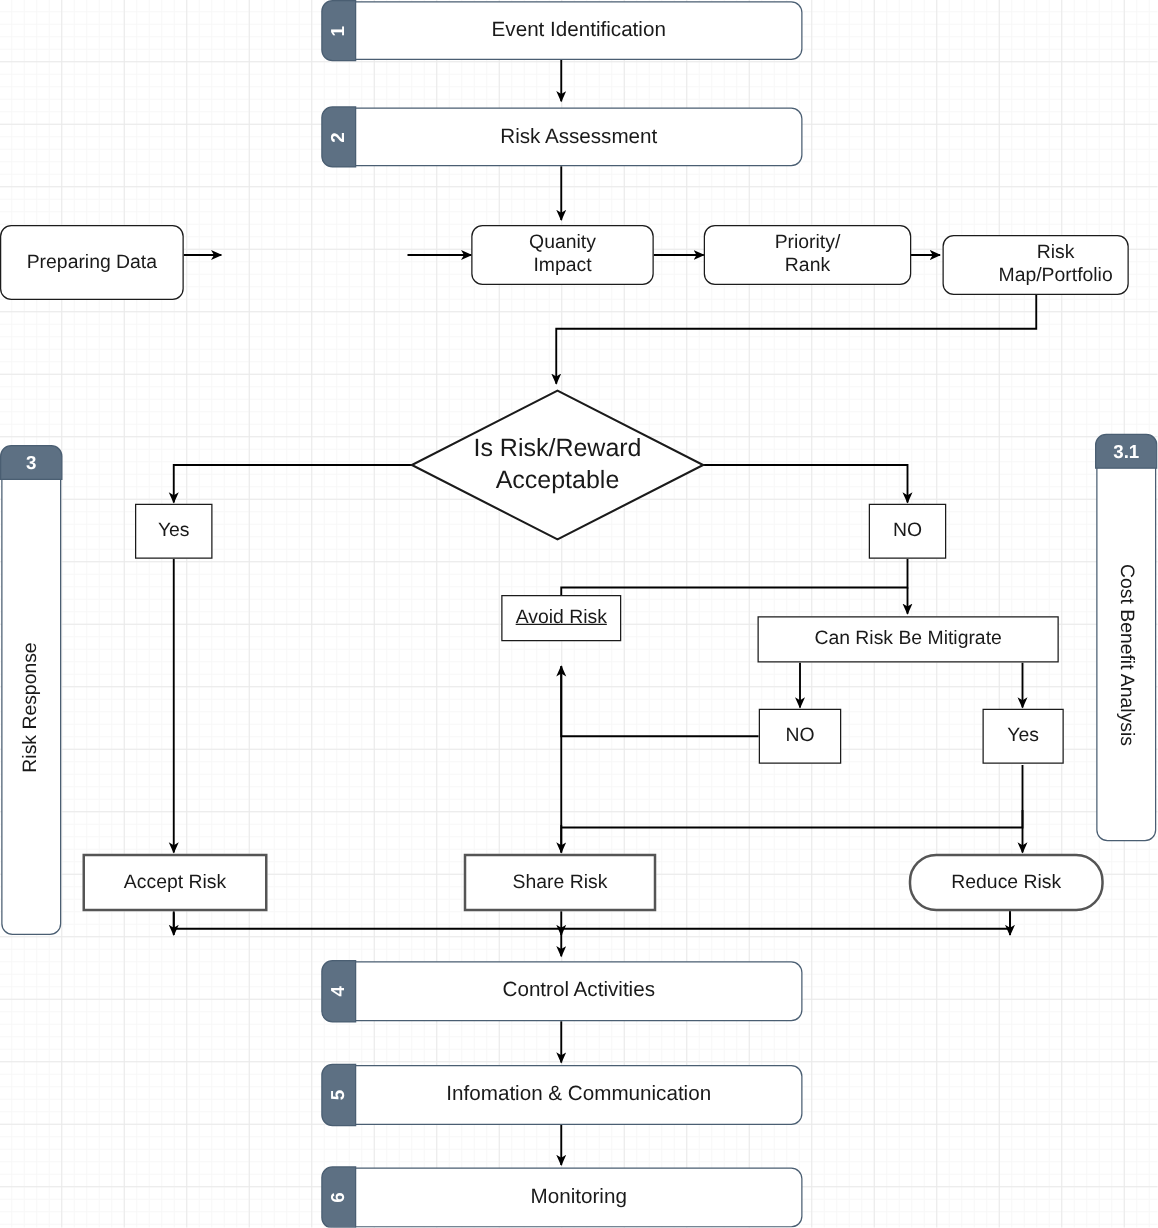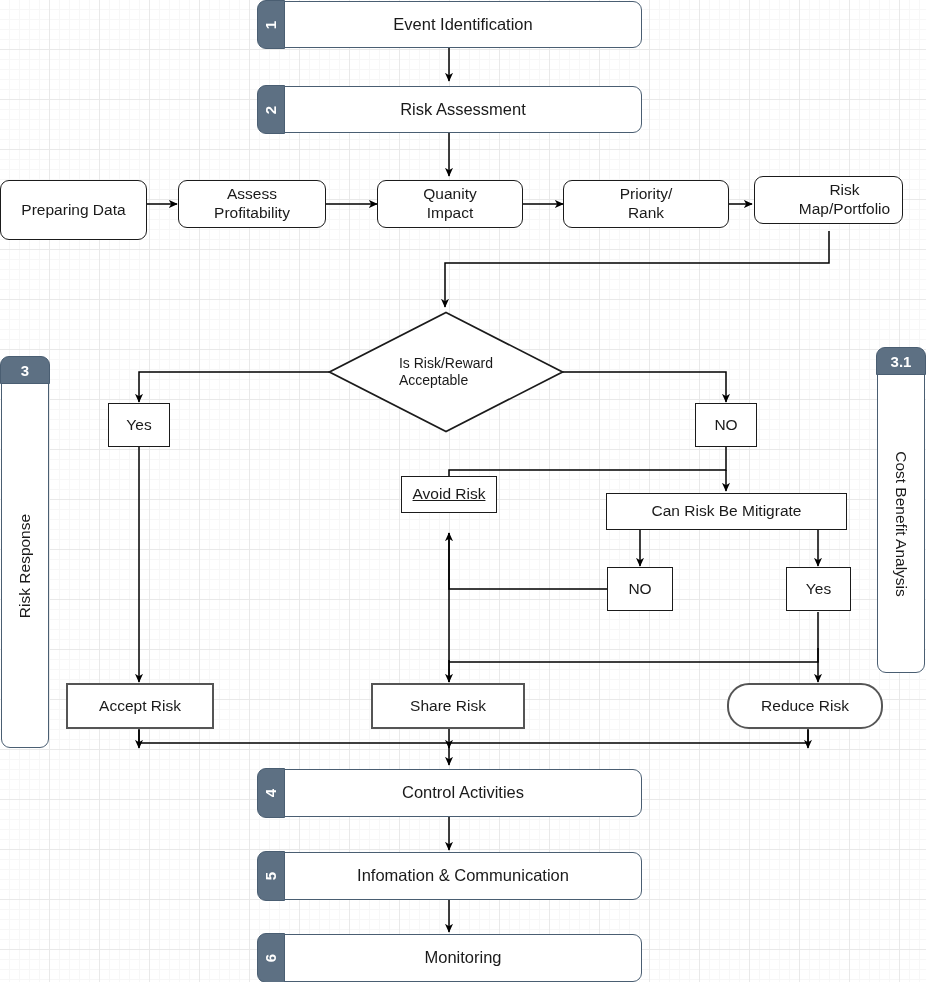--- a/index.html
+++ b/index.html
@@ -90,22 +90,22 @@
   .rect-thick{
     border:2.2px solid #555555;
     font-size:15.5px;
   }
   
   .diamond{
     position:absolute;
     display:flex;
     align-items:center;
     justify-content:center;
-    text-align:left;
-    font-size:14px;
+    text-align:center;
+    font-size:20px;
     color:#1a1a1a;
     white-space:pre-line;
     z-index:2;
   }
   .diamond .dshape{
     position:absolute;
     left:0; top:0; right:0; bottom:0;
   }
   .diamond .dlabel{
     position:relative;
@@ -259,36 +259,32 @@
     <div class="tab">
       <span>6</span>
     </div>
     <div class="ptext">Monitoring</div>
   </div>
 
   <div class="node proc" style="left:0px; top:180px; width:147px; height:60px;">
     <span>Preparing Data</span>
   </div>
 
-  <div class="node proc" style="left:178px; top:180px; width:148px; height:48px;">
-    <span>Assess
-Profitability</span>
-  </div>
 
   <div class="node proc" style="left:377px; top:180px; width:146px; height:48px;">
     <span>Quanity
 Impact</span>
   </div>
 
   <div class="node proc" style="left:563px; top:180px; width:166px; height:48px;">
     <span>Priority/
 Rank</span>
   </div>
 
-  <div class="node proc" style="left:754px; top:176px; width:149px; height:48px;padding-left:32px;">
+  <div class="node proc" style="left:754px; top:188px; width:149px; height:48px;padding-left:32px;">
     <span>Risk
 Map/Portfolio</span>
   </div>
 
   <div class="diamond" style="left:328px; top:311px; width:236px; height:122px;">
     <svg class="dshape" viewBox="0 0 236 122" preserveAspectRatio="none" xmlns="http://www.w3.org/2000/svg">
       <polygon points="118,1.5 234.5,61 118,120.5 1.5,61" fill="#ffffff" stroke="#1b1b1b" stroke-width="1.7"></polygon>
     </svg>
     <div class="dlabel">Is Risk/Reward
 Acceptable</div>

